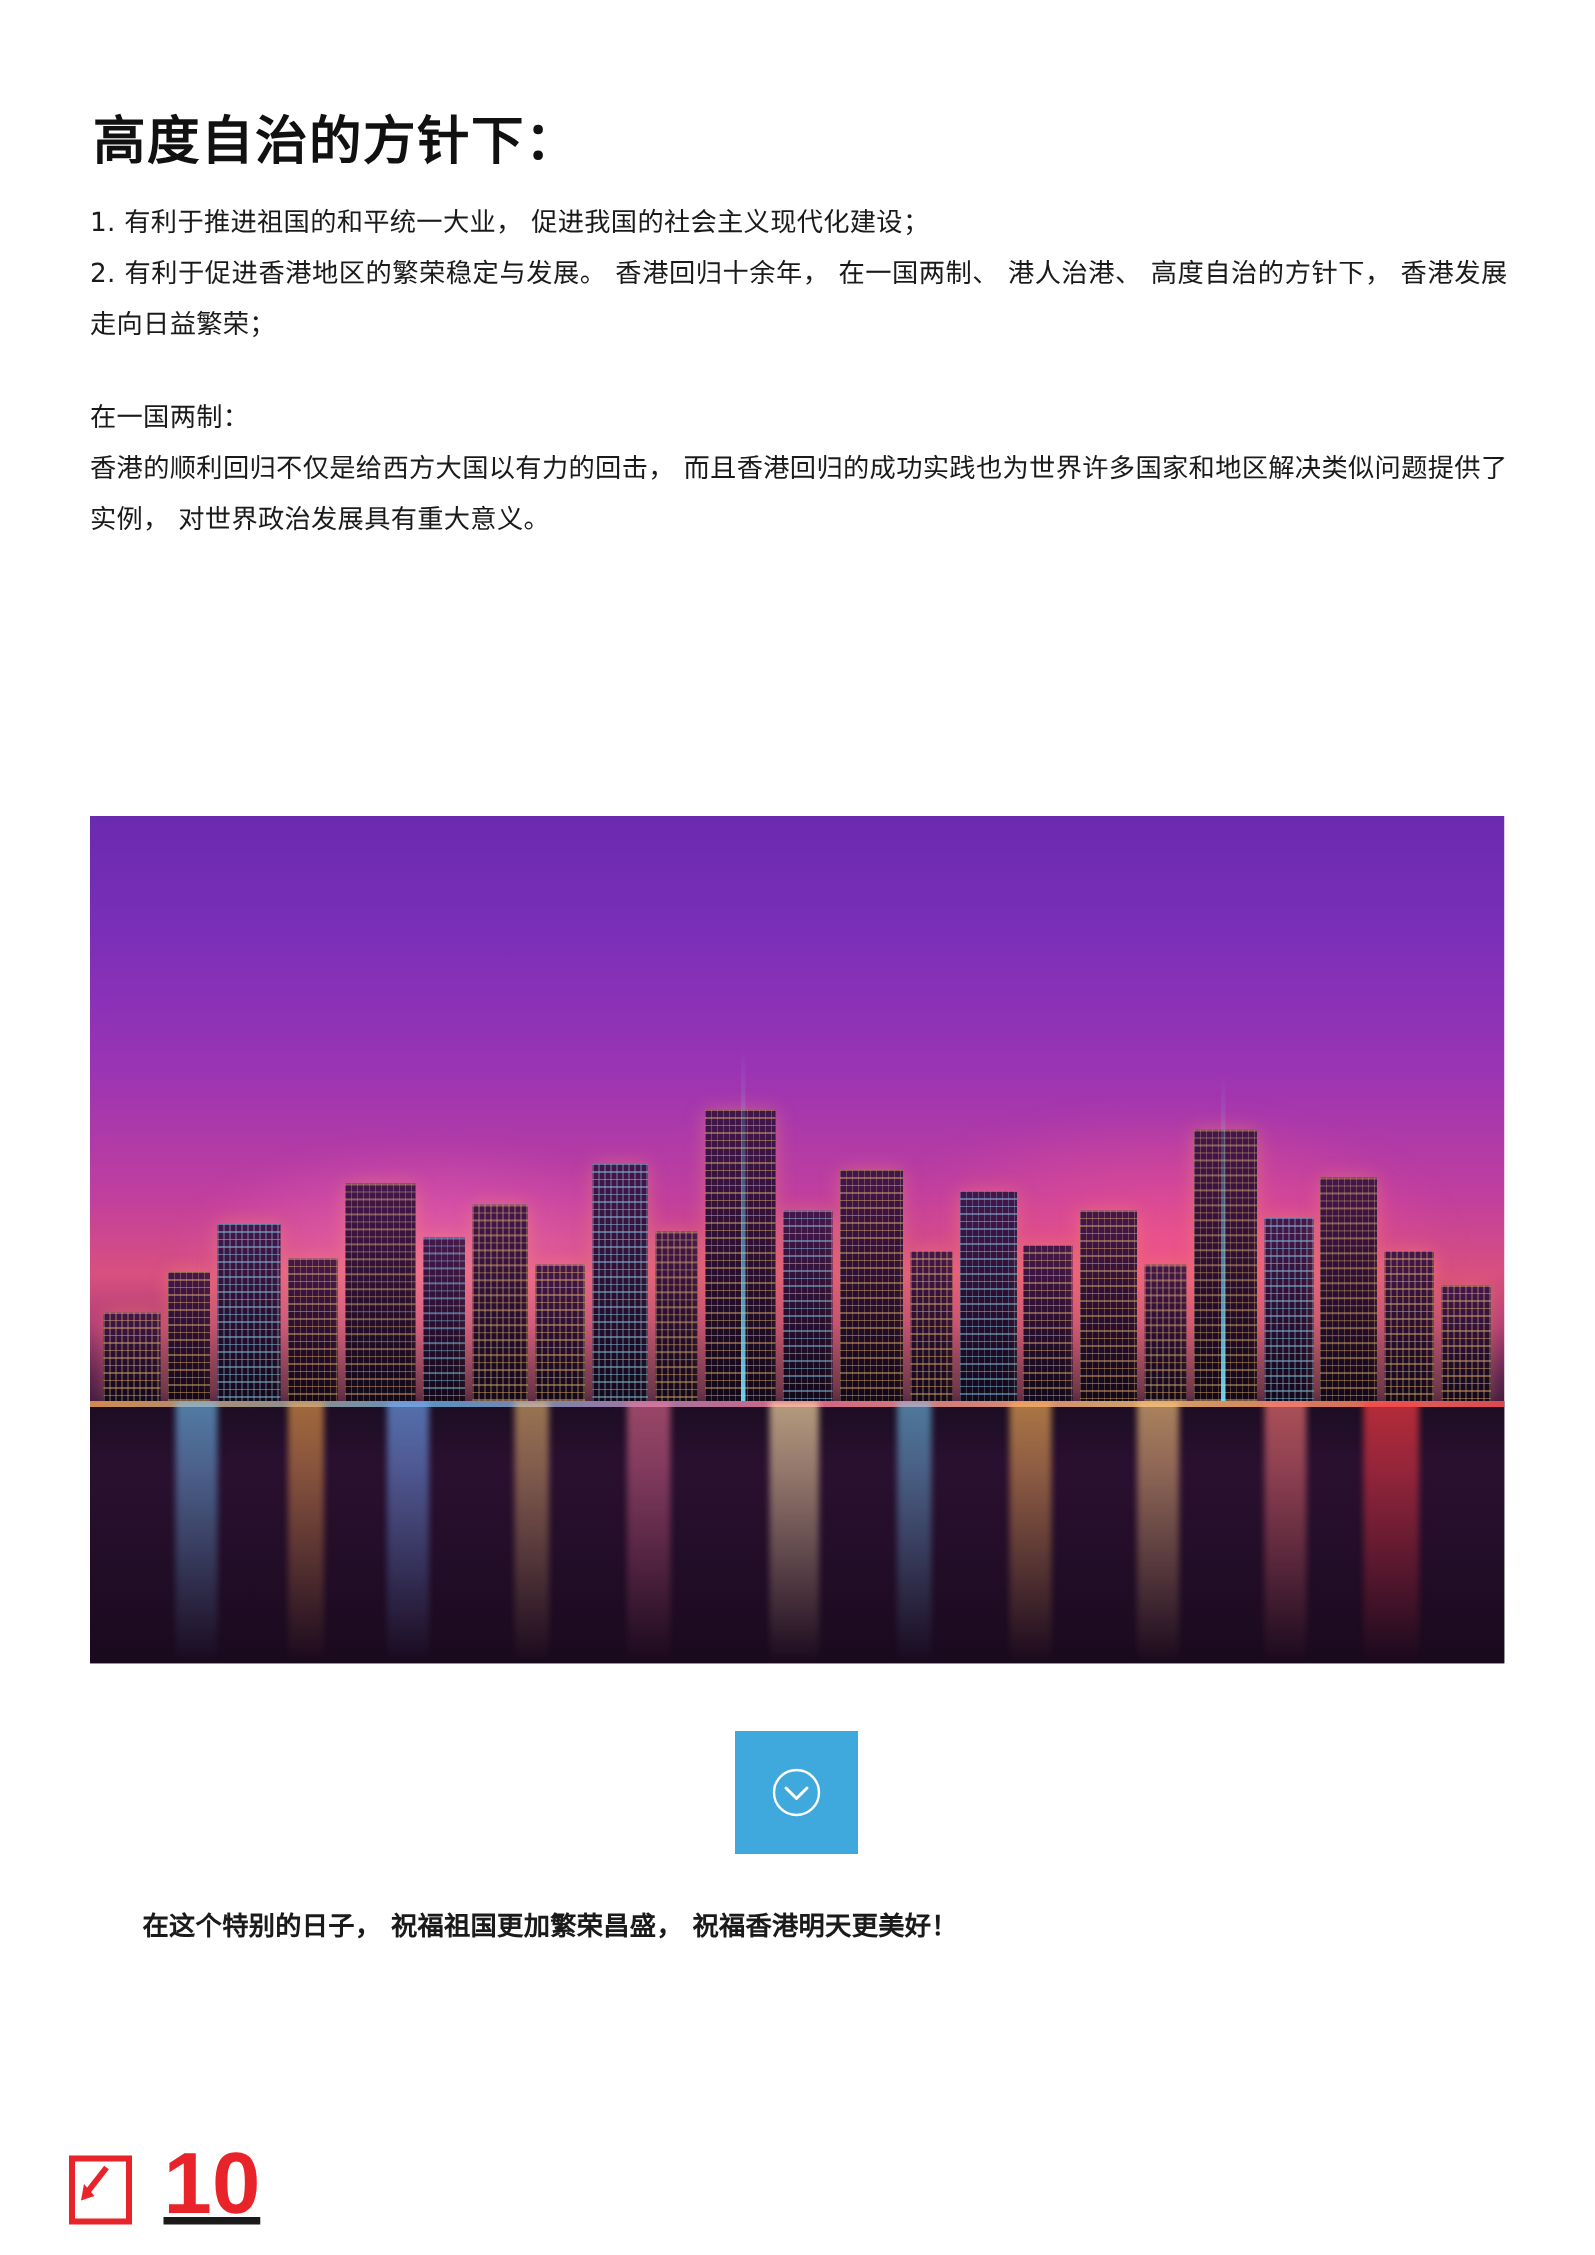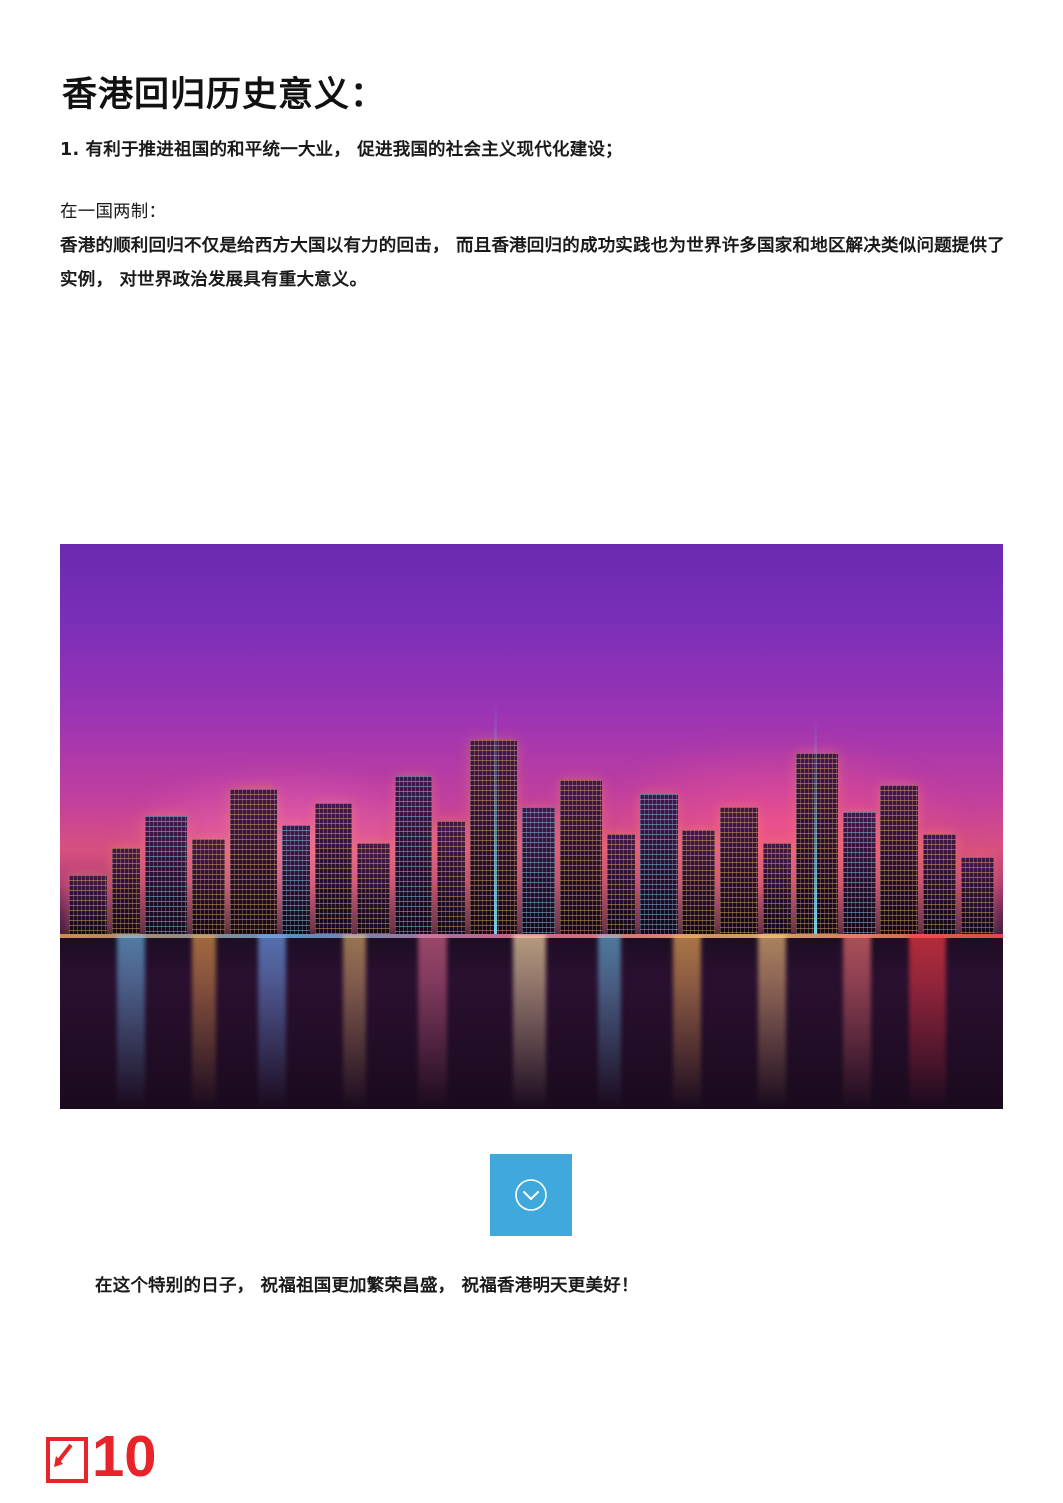--- a/index.html
+++ b/index.html
@@ -38,21 +38,21 @@
   }
   .para {
     font-size: 17.5px;
     line-height: 34px;
     color: #1a1a1a;
     margin: 0;
     text-align: justify;
     letter-spacing: 0.2px;
   }
   .para.bold {
-    font-weight: bold;
+    font-weight: normal;
   }
   .spacer {
     height: 28px;
   }
   .photo-wrap {
     position: absolute;
     left: 60px;
     top: 544px;
     width: 943px;
     height: 565px;
@@ -182,21 +182,22 @@
   }
   .indent {
     text-indent: 2em;
   }
   .footer {
     position: absolute;
     left: 44px;
     bottom: 18px;
     display: flex;
     align-items: center;
-    gap: 8px;
+    gap: 25px;
+    text-decoration: underline;
   }
   .footer-mark {
     width: 40px;
     height: 46px;
     position: relative;
   }
   .footer-mark .box {
     position: absolute;
     left: 2px;
     top: 4px;
@@ -217,24 +218,25 @@
     font-weight: bold;
     color: #e8232a;
     font-family: "Liberation Sans", sans-serif;
   }
 </style>
 </head>
 <body>
 
 <div class="page">
 
-  <h1 class="title">香港回归历史意义：</h1>
+  <h1 class="title">高度自治的方针下：</h1>
 
   <div class="body-block">
     <p class="para bold">1. 有利于推进祖国的和平统一大业， 促进我国的社会主义现代化建设；</p>
+    <p class="para bold">2. 有利于促进香港地区的繁荣稳定与发展。 香港回归十余年， 在一国两制、 港人治港、 高度自治的方针下， 香港发展走向日益繁荣；</p>
     <div class="spacer"></div>
     <p class="para">在一国两制：</p>
     <p class="para bold">香港的顺利回归不仅是给西方大国以有力的回击， 而且香港回归的成功实践也为世界许多国家和地区解决类似问题提供了实例， 对世界政治发展具有重大意义。</p>
   </div>
 
   <div class="photo-wrap">
     <div class="photo">
       <div class="glow-left"></div>
       <div class="glow-right"></div>
 

